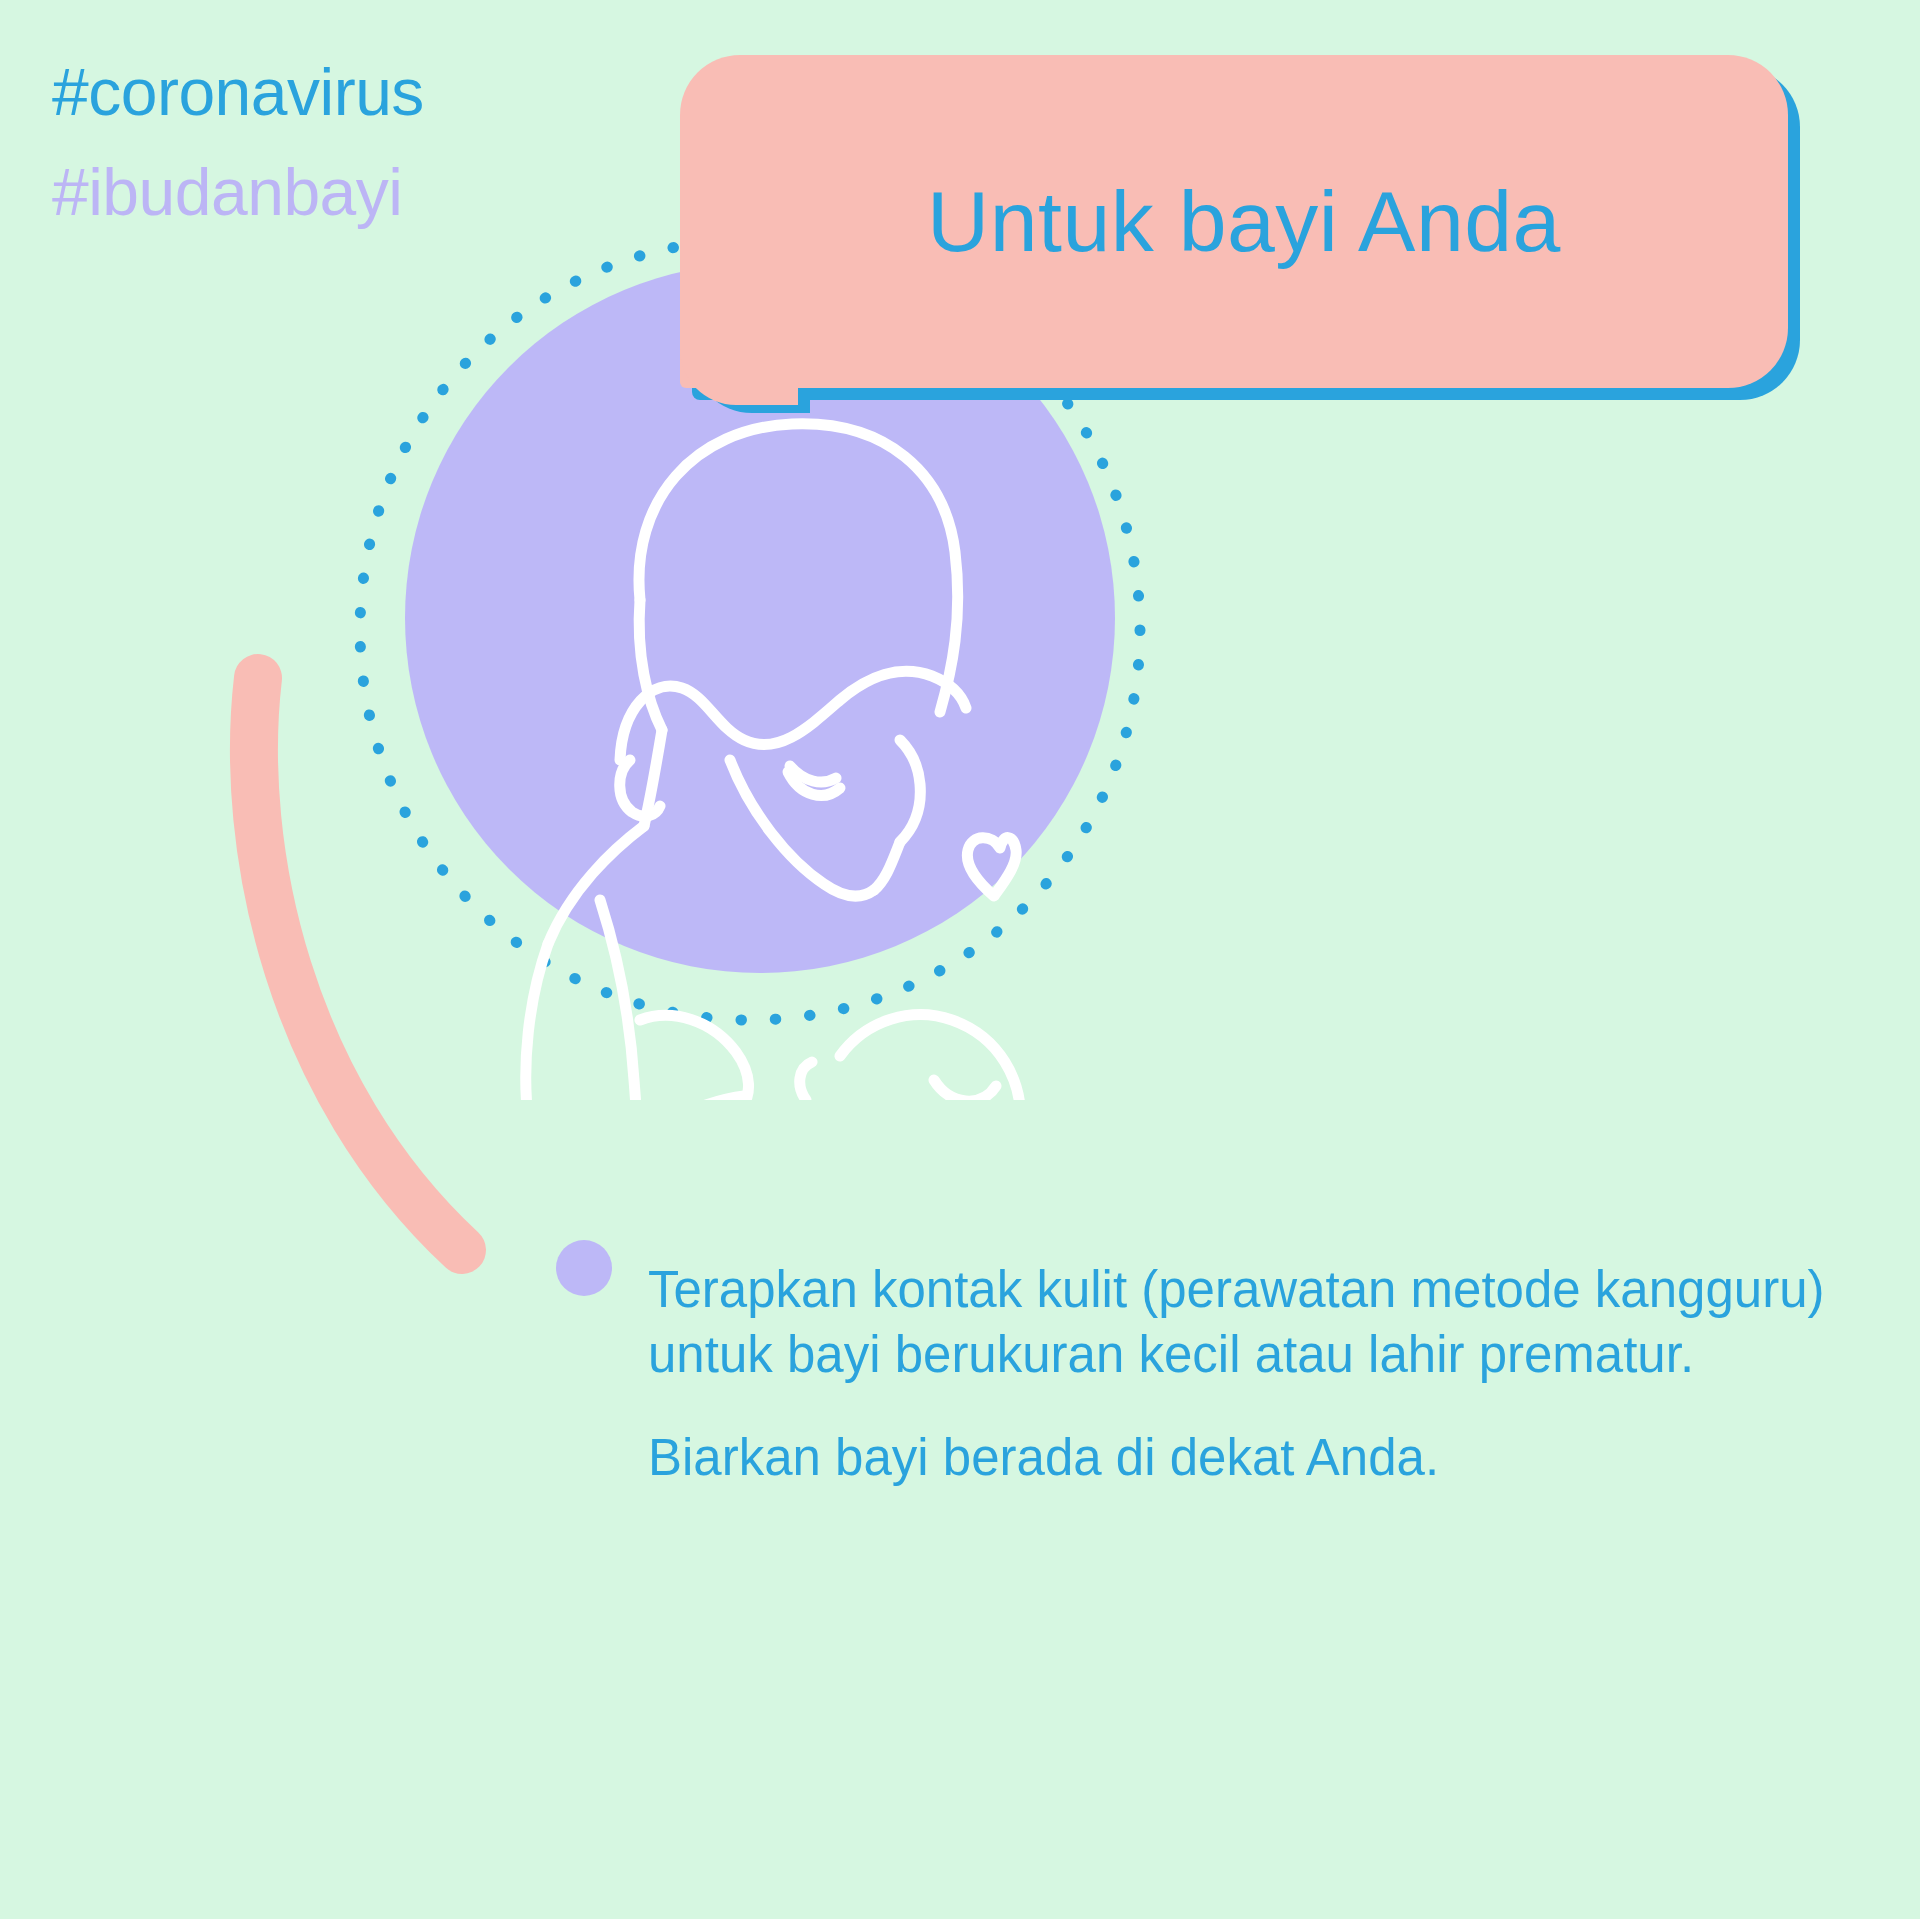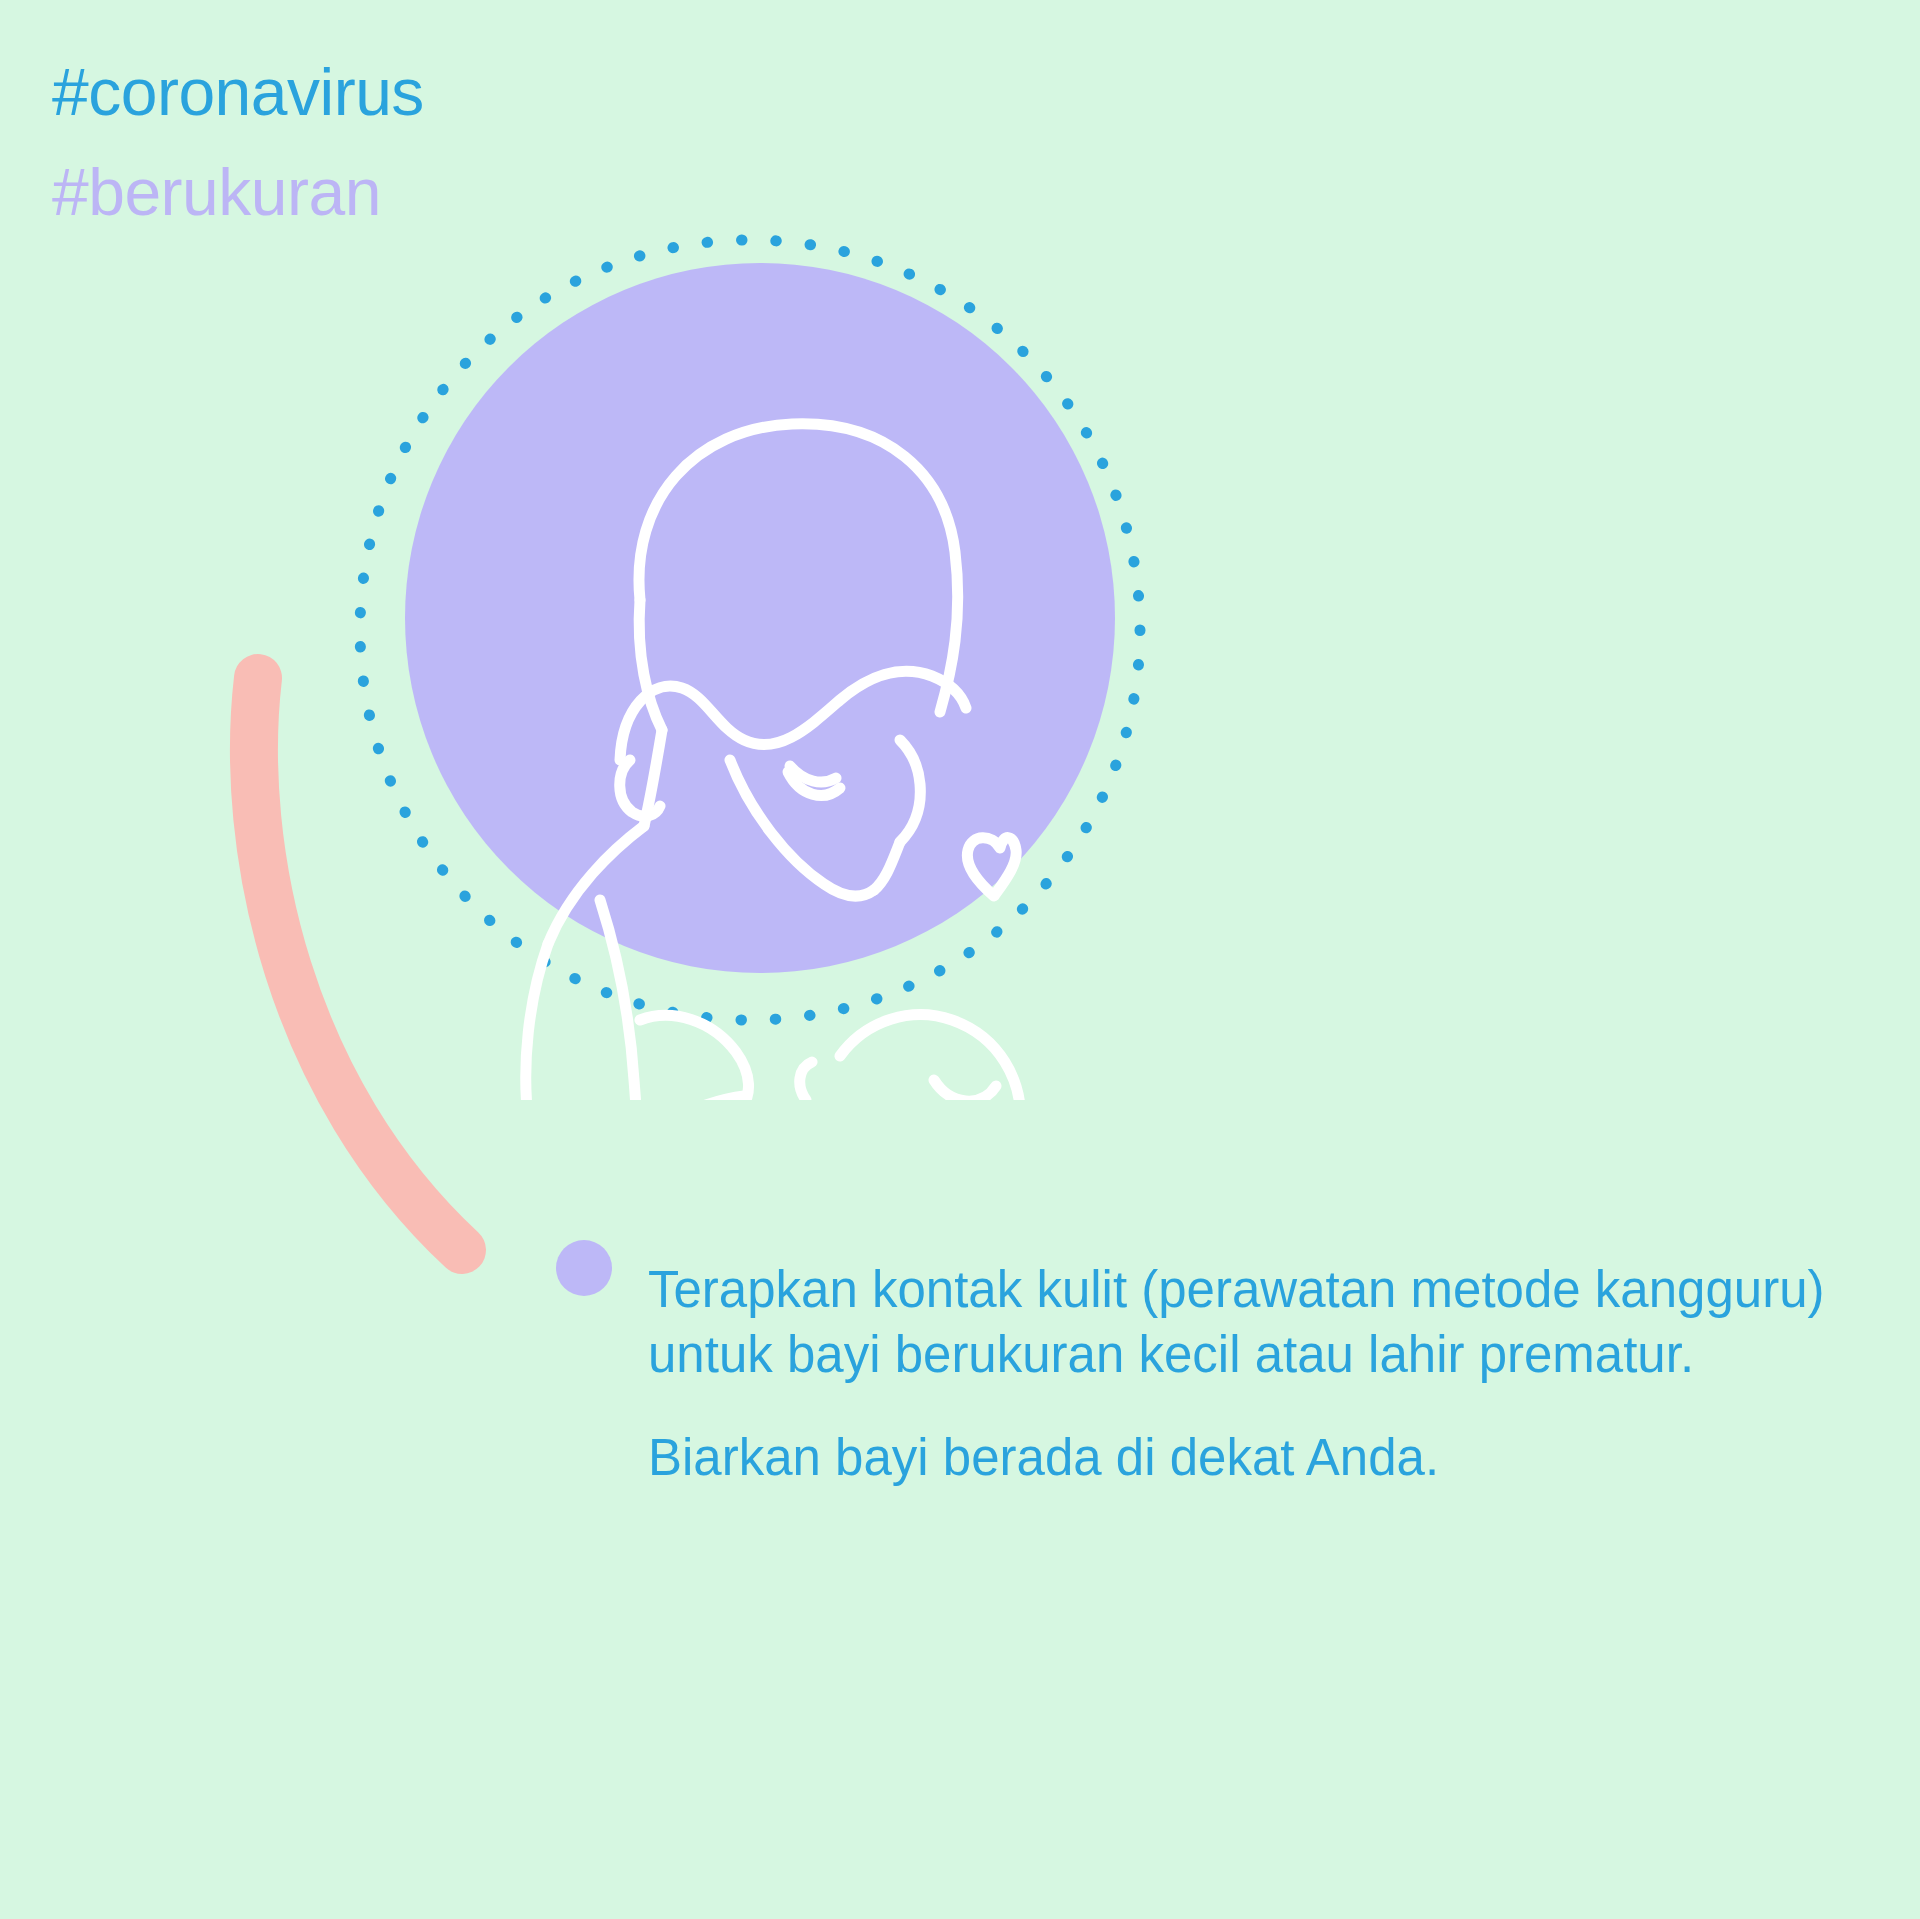--- a/index.html
+++ b/index.html
@@ -87,21 +87,21 @@
   .para{margin:0 0 38px 0;}
   .para:last-child{margin-bottom:0;}
 </style>
 </head>
 <body>
 
 <div id="root">
 
   <div class="hashtags">
     <span class="hashtag blue">#coronavirus</span>
-    <span class="hashtag purple">#berukuran</span>
+    <span class="hashtag purple">#ibudanbayi</span>
   </div>
 
   <div class="stage">
     <svg width="900" height="900" viewBox="0 0 900 900">
 
       <circle cx="450" cy="430" r="390" fill="none" stroke="#2aa3dd" stroke-width="11" stroke-linecap="round" stroke-dasharray="0.5 34"></circle>
 
       <circle cx="460" cy="418" r="355" fill="#bdb8f7"></circle>
 
       <g fill="none" stroke="#ffffff" stroke-width="11" stroke-linecap="round" stroke-linejoin="round">
@@ -184,20 +184,27 @@
 
         <path d="M700 648
                  C 692 634, 672 634, 668 650
                  C 664 666, 680 684, 694 696
                  C 704 682, 718 664, 716 650
                  C 714 636, 704 632, 700 648 Z"></path>
       </g>
     </svg>
   </div>
 
+  <div class="bubble-wrap">
+    <div class="bubble-outline"></div>
+    <div class="bubble-tail-outline"></div>
+    <div class="bubble"></div>
+    <div class="bubble-tail"></div>
+    <div class="bubble-title">Untuk bayi Anda</div>
+  </div>
 
   <div class="pink-arc">
     <svg width="380" height="700" viewBox="0 0 380 700">
       <path d="M78 58 C 58 230, 110 470, 282 630" fill="none" stroke="#f9bdb5" stroke-width="48" stroke-linecap="round"></path>
     </svg>
   </div>
 
   <div class="bullet-dot"></div>
 
   <div class="body-text">

